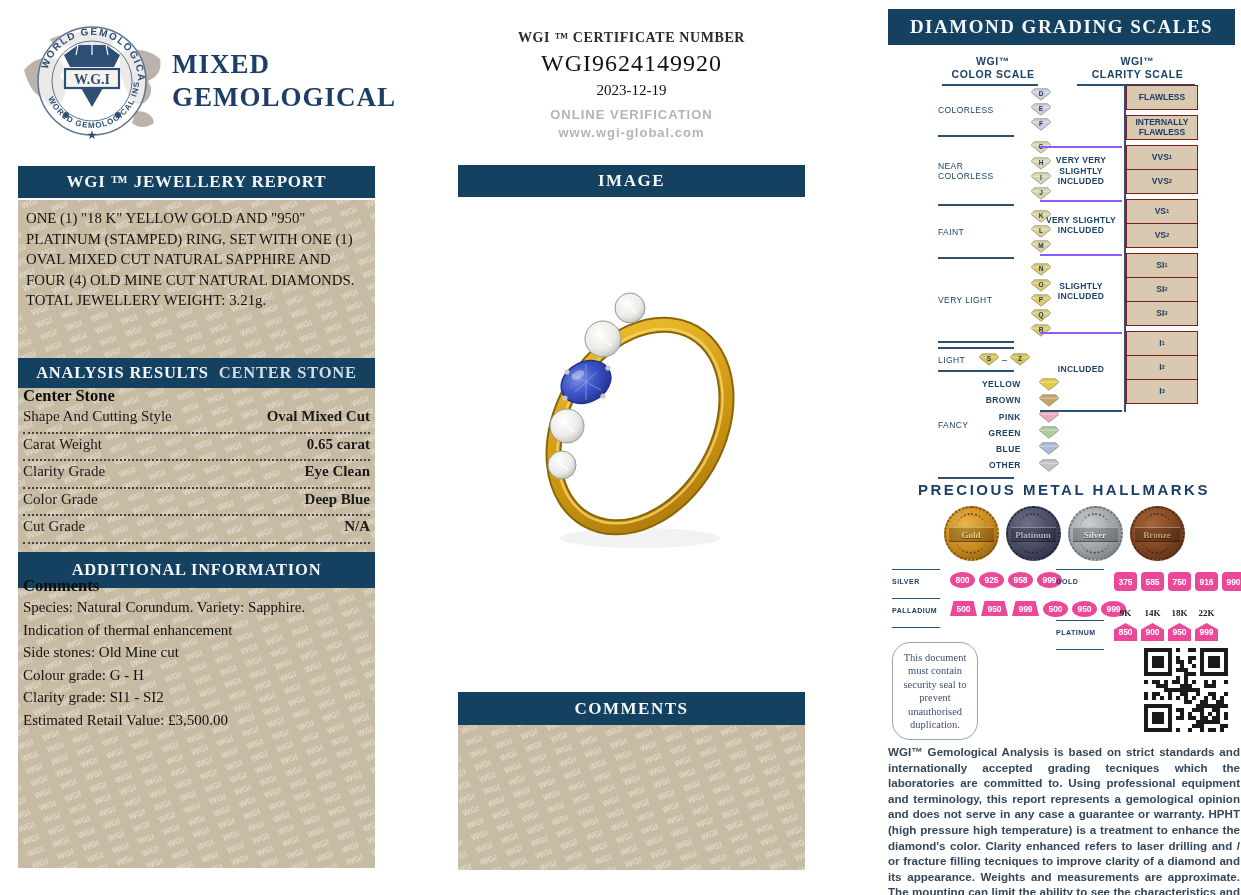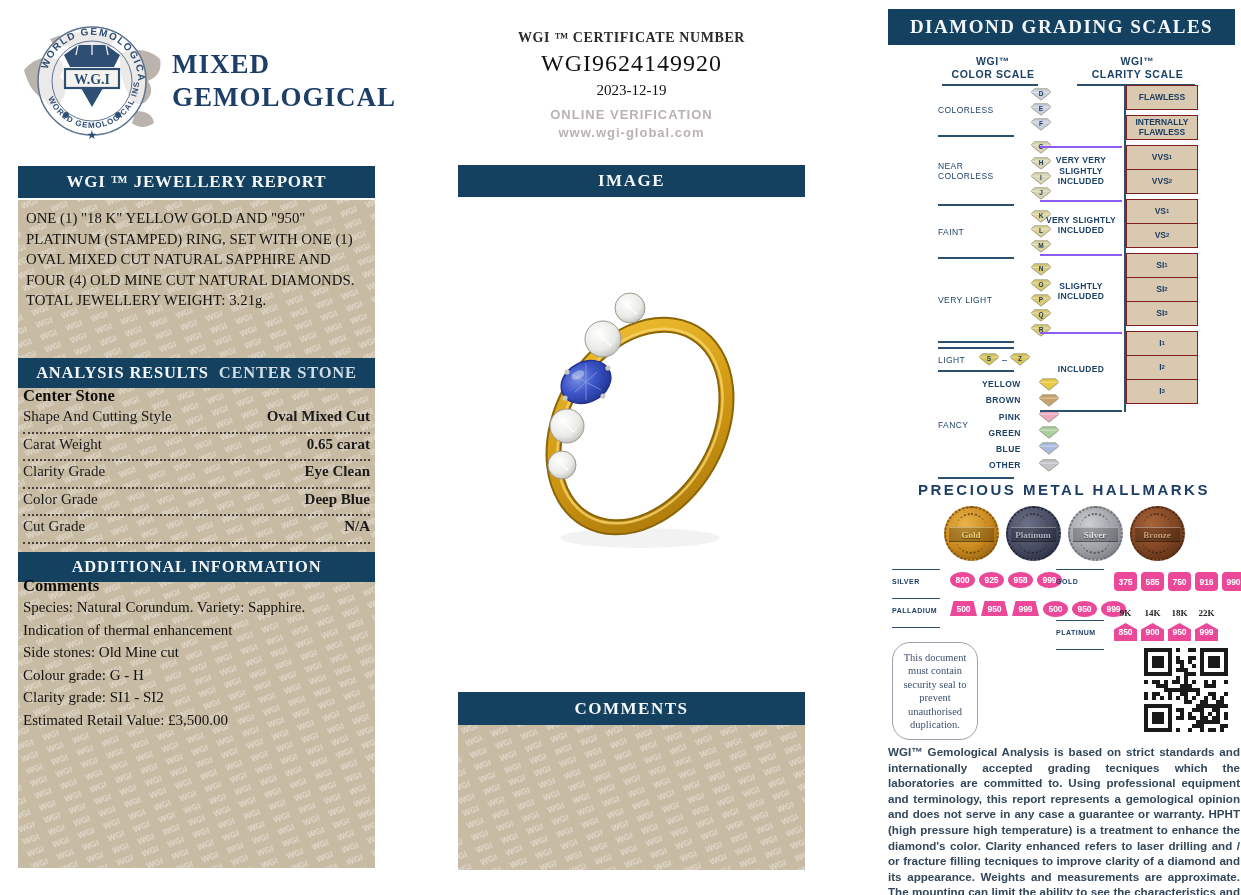--- a/index.html
+++ b/index.html
@@ -194,21 +194,21 @@
           <div class="a-row">
             <span class="a-label">Color Grade</span>
             <span class="a-value">Deep Blue</span>
           </div>
           <div class="a-row">
             <span class="a-label">Cut Grade</span>
             <span class="a-value">N/A</span>
           </div>
         </div>
 
-      <div class="bar" style="left:0;top:352px;width:357px;height:30px;font-size:16.5px;">
+      <div class="bar" style="left:0;top:352px;width:357px;height:36px;font-size:16.5px;">
         <span>ADDITIONAL INFORMATION</span>
       </div>
       <div class="sub-title" style="left:5px;top:376px;">Comments</div>
       <div class="c-lines" id="comment-lines">
           <div>Species: Natural Corundum. Variety: Sapphire.</div>
           <div>Indication of thermal enhancement</div>
           <div>Side stones: Old Mine cut</div>
           <div>Colour grade: G - H</div>
           <div>Clarity grade: SI1 - SI2</div>
           <div>Estimated Retail Value: £3,500.00</div>

